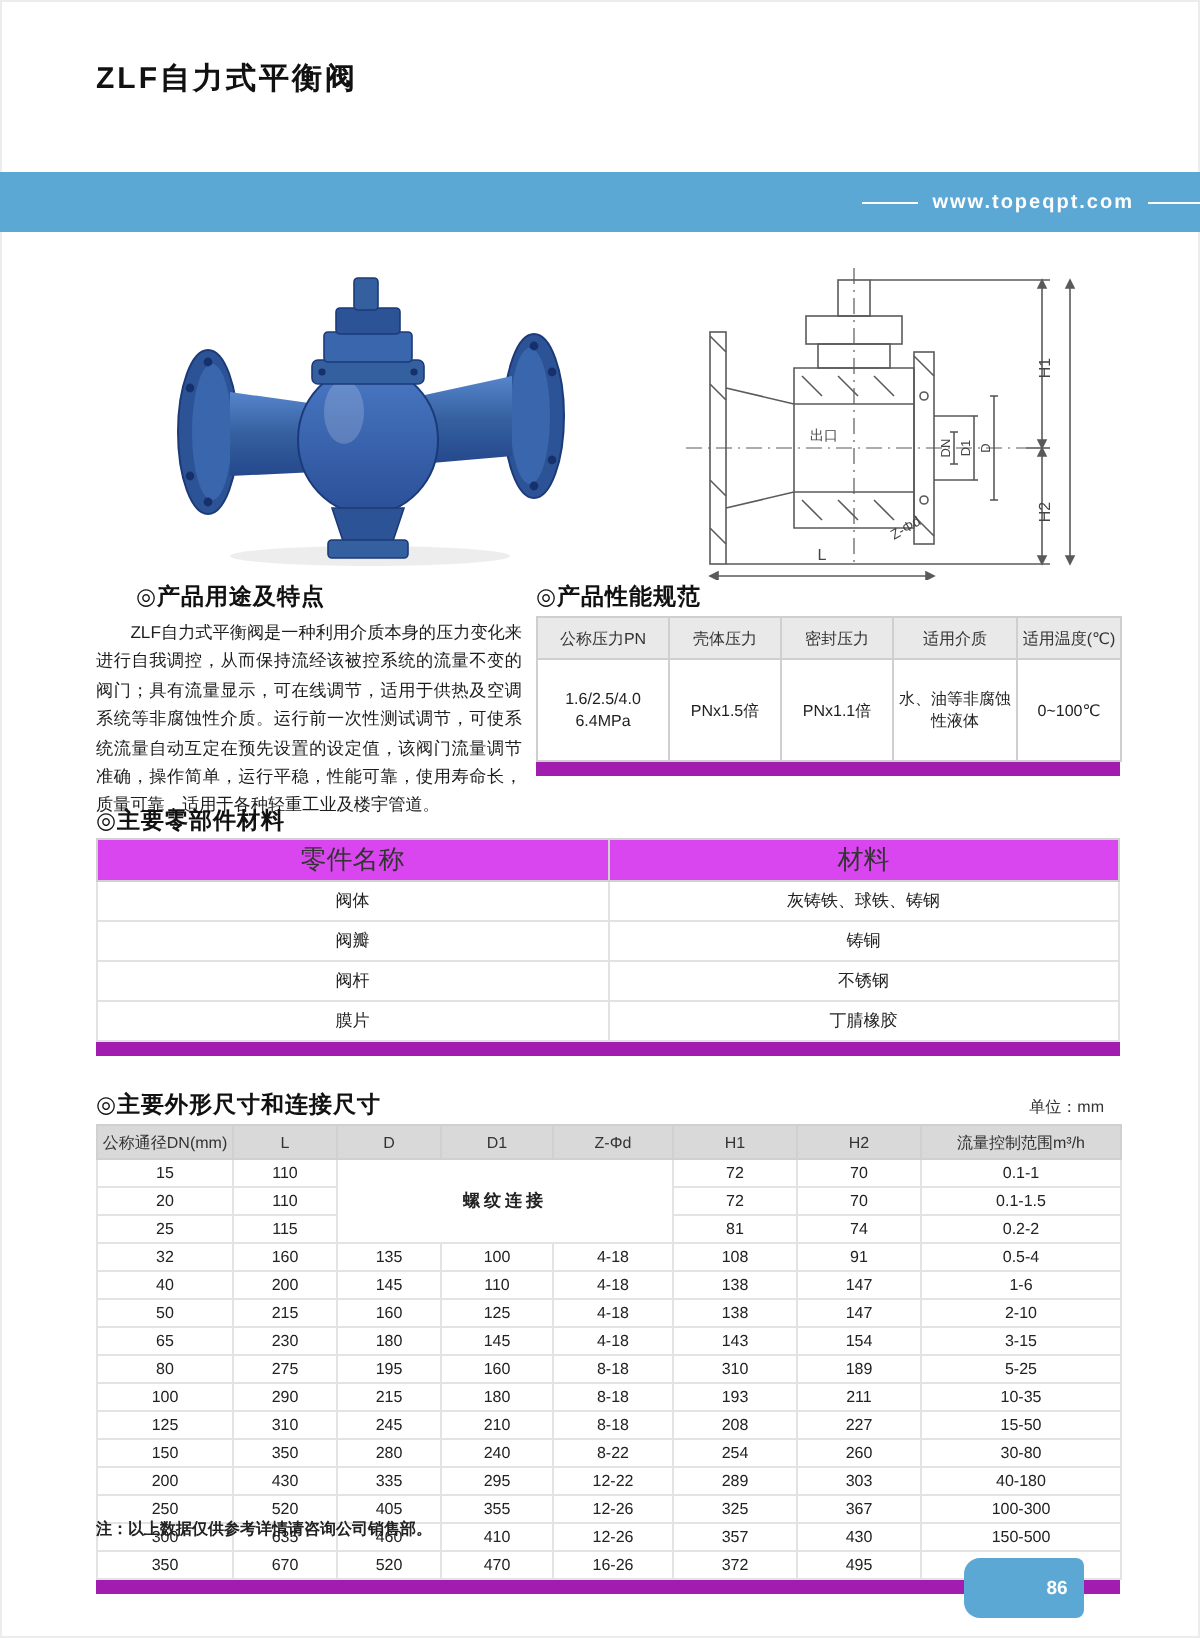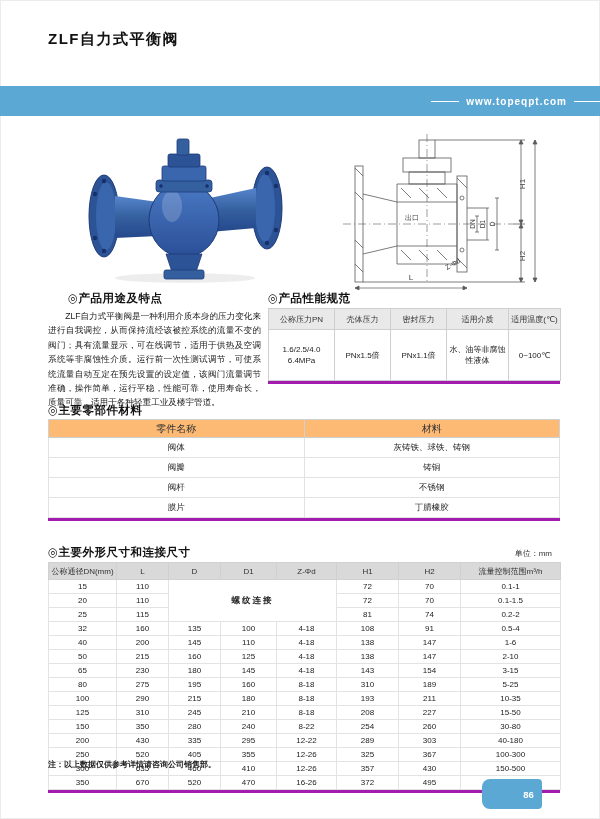--- a/index.html
+++ b/index.html
@@ -19,29 +19,29 @@
   
   .photo-box{position:absolute;left:60px;top:134px;width:250px;height:152px;}
   .drawing-box{position:absolute;left:335px;top:132px;width:255px;height:158px;}
   
   .sec-heading{position:absolute;font-size:11.5px;font-weight:bold;color:#111;letter-spacing:0.5px;}
   
   .features-par{position:absolute;left:48px;top:309px;width:213px;font-size:8.6px;line-height:14.4px;
                 text-align:justify;text-indent:2em;color:#1c1c1c;}
   
   table{border-collapse:collapse;table-layout:fixed;width:100%;}
-  .tbl-wrap{position:absolute;border-bottom:3px solid #a21caf;}
+  .tbl-wrap{position:absolute;border-bottom:7px solid #a21caf;}
   th,td{font-weight:normal;text-align:center;vertical-align:middle;overflow:hidden;}
   
   .specs-wrap{left:268px;top:308px;width:292px;}
   .specs-tbl th{background:#e9e9e9;border:1px solid #cfcfcf;font-size:8px;height:18px;color:#333;}
   .specs-tbl td{border:1px solid #cfcfcf;font-size:8px;height:46px;white-space:pre-line;line-height:11px;padding:2px;}
   
   .materials-wrap{left:48px;top:419px;width:512px;}
-  .materials-tbl th{background:#fdba74;border:1px solid #d0d0d0;font-size:10px;height:15px;color:#333;}
+  .materials-tbl th{background:#d946ef;border:1px solid #d0d0d0;font-size:13px;height:15px;color:#333;}
   .materials-tbl td{border:1px solid #e2e2e2;font-size:8.5px;height:17px;}
   
   .dims-wrap{left:48px;top:562px;width:512px;}
   .dims-tbl th{background:#d9d9d9;border:1px solid #d0d0d0;font-size:8px;height:14px;color:#333;}
   .dims-tbl td{border:1px solid #e3e3e3;font-size:8px;height:11px;line-height:11px;}
   .dims-tbl td.merged{font-size:8.5px;font-weight:bold;letter-spacing:2px;}
   .unit-label{position:absolute;right:48px;top:548px;font-size:8px;color:#333;}
   
   .note-text{position:absolute;left:48px;top:759px;font-size:8px;color:#222;font-weight:bold;}
   .page-badge{position:absolute;right:58px;top:779px;width:27px;height:30px;background:#5ca8d5;

